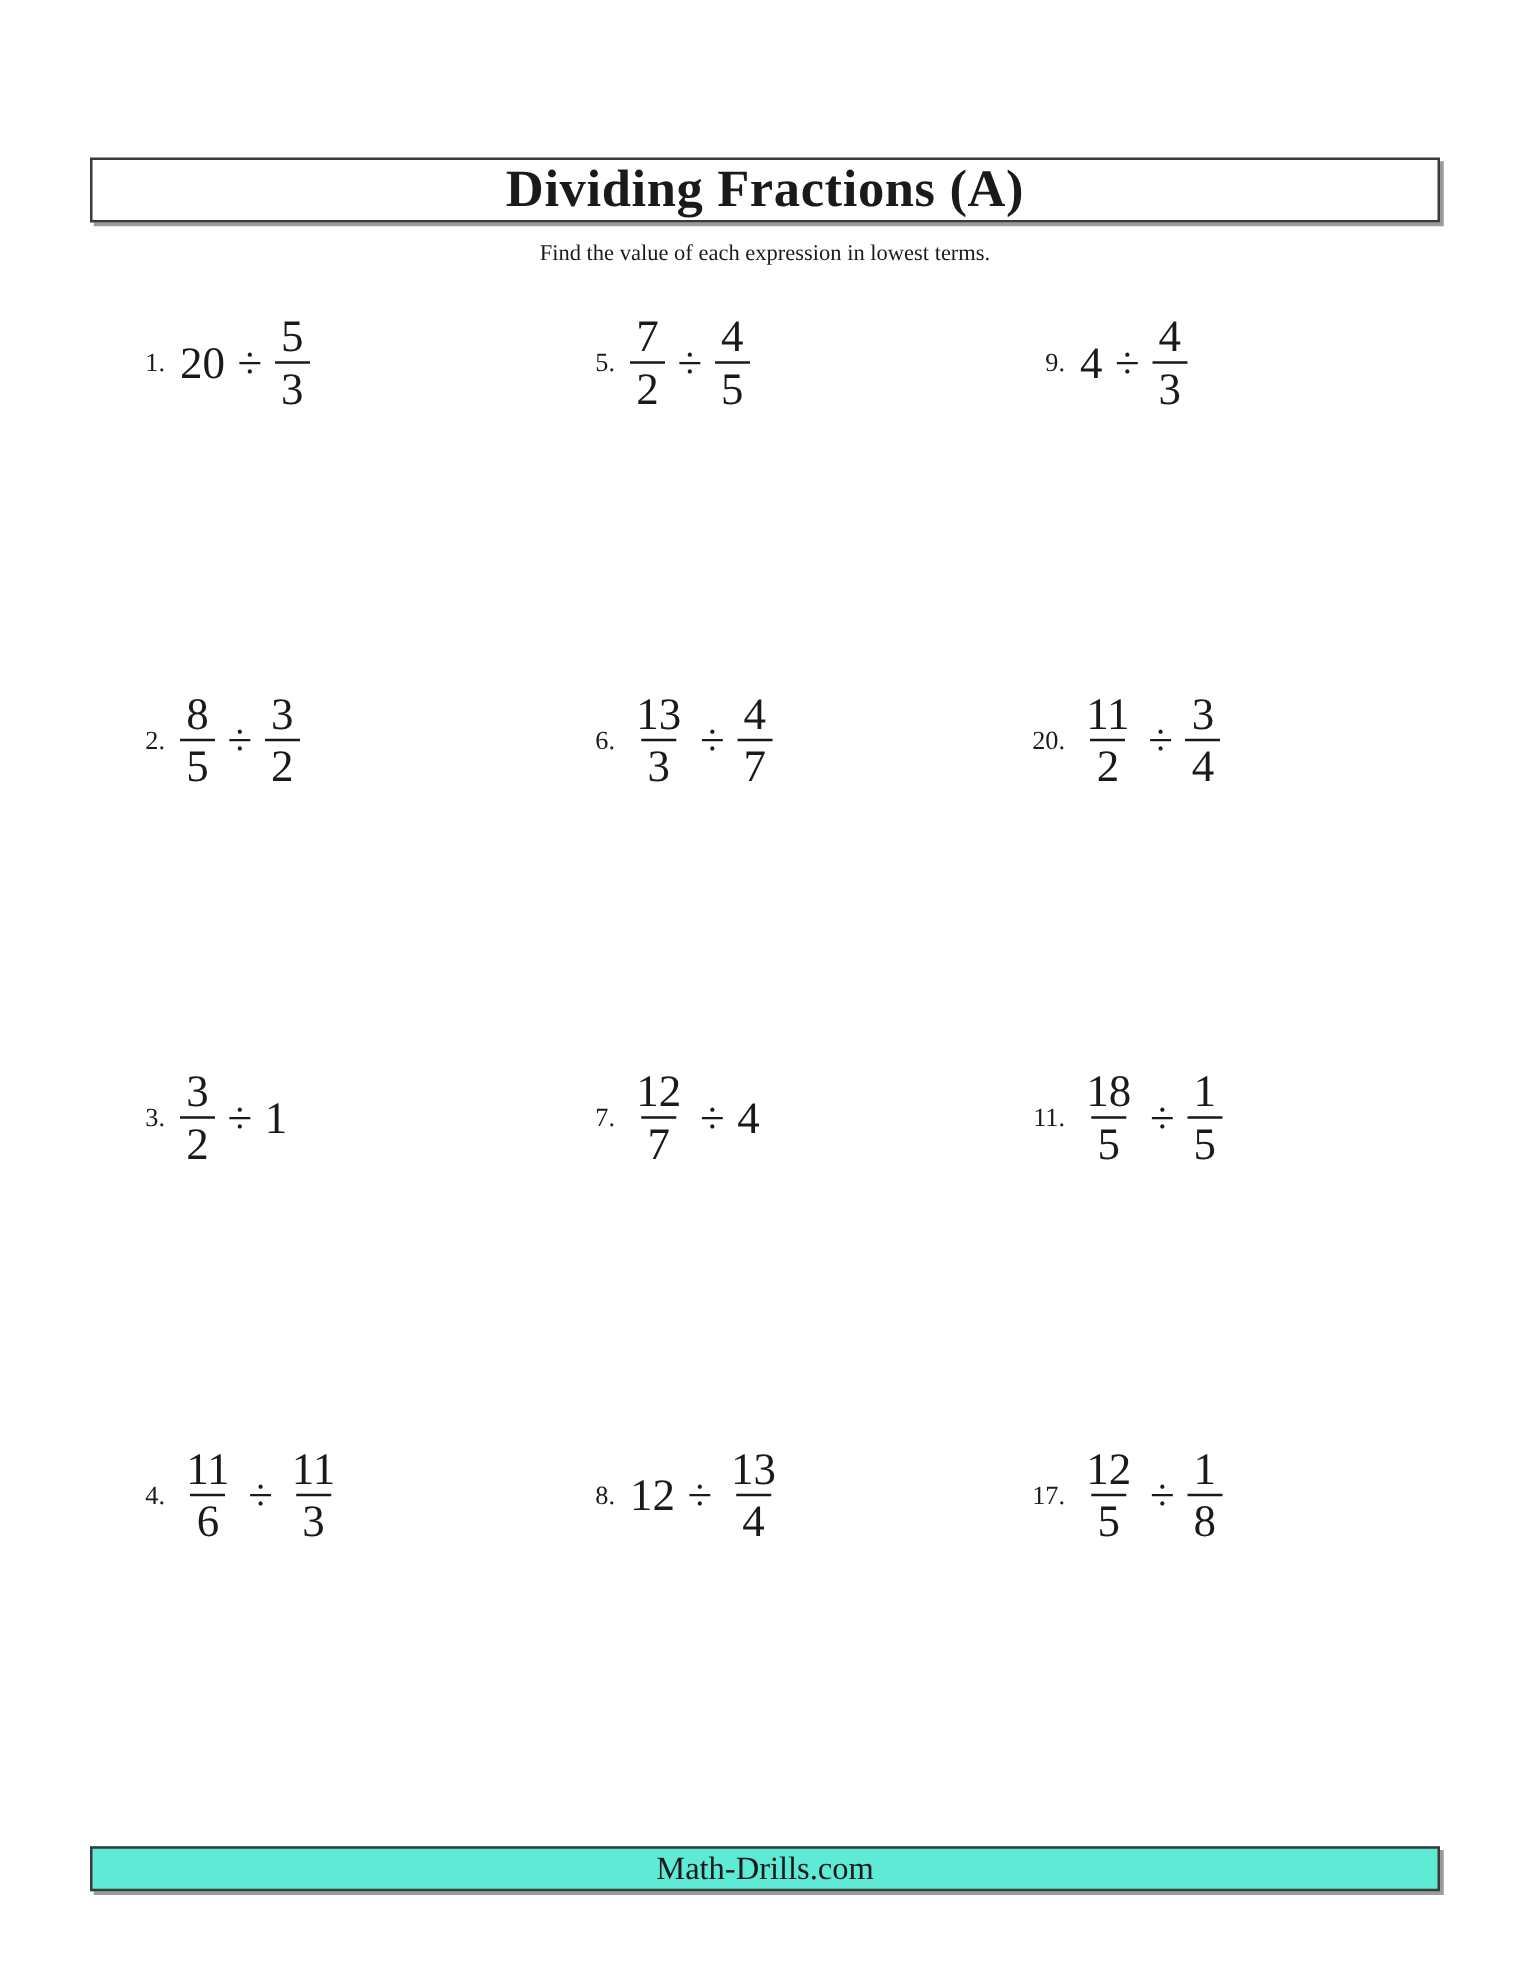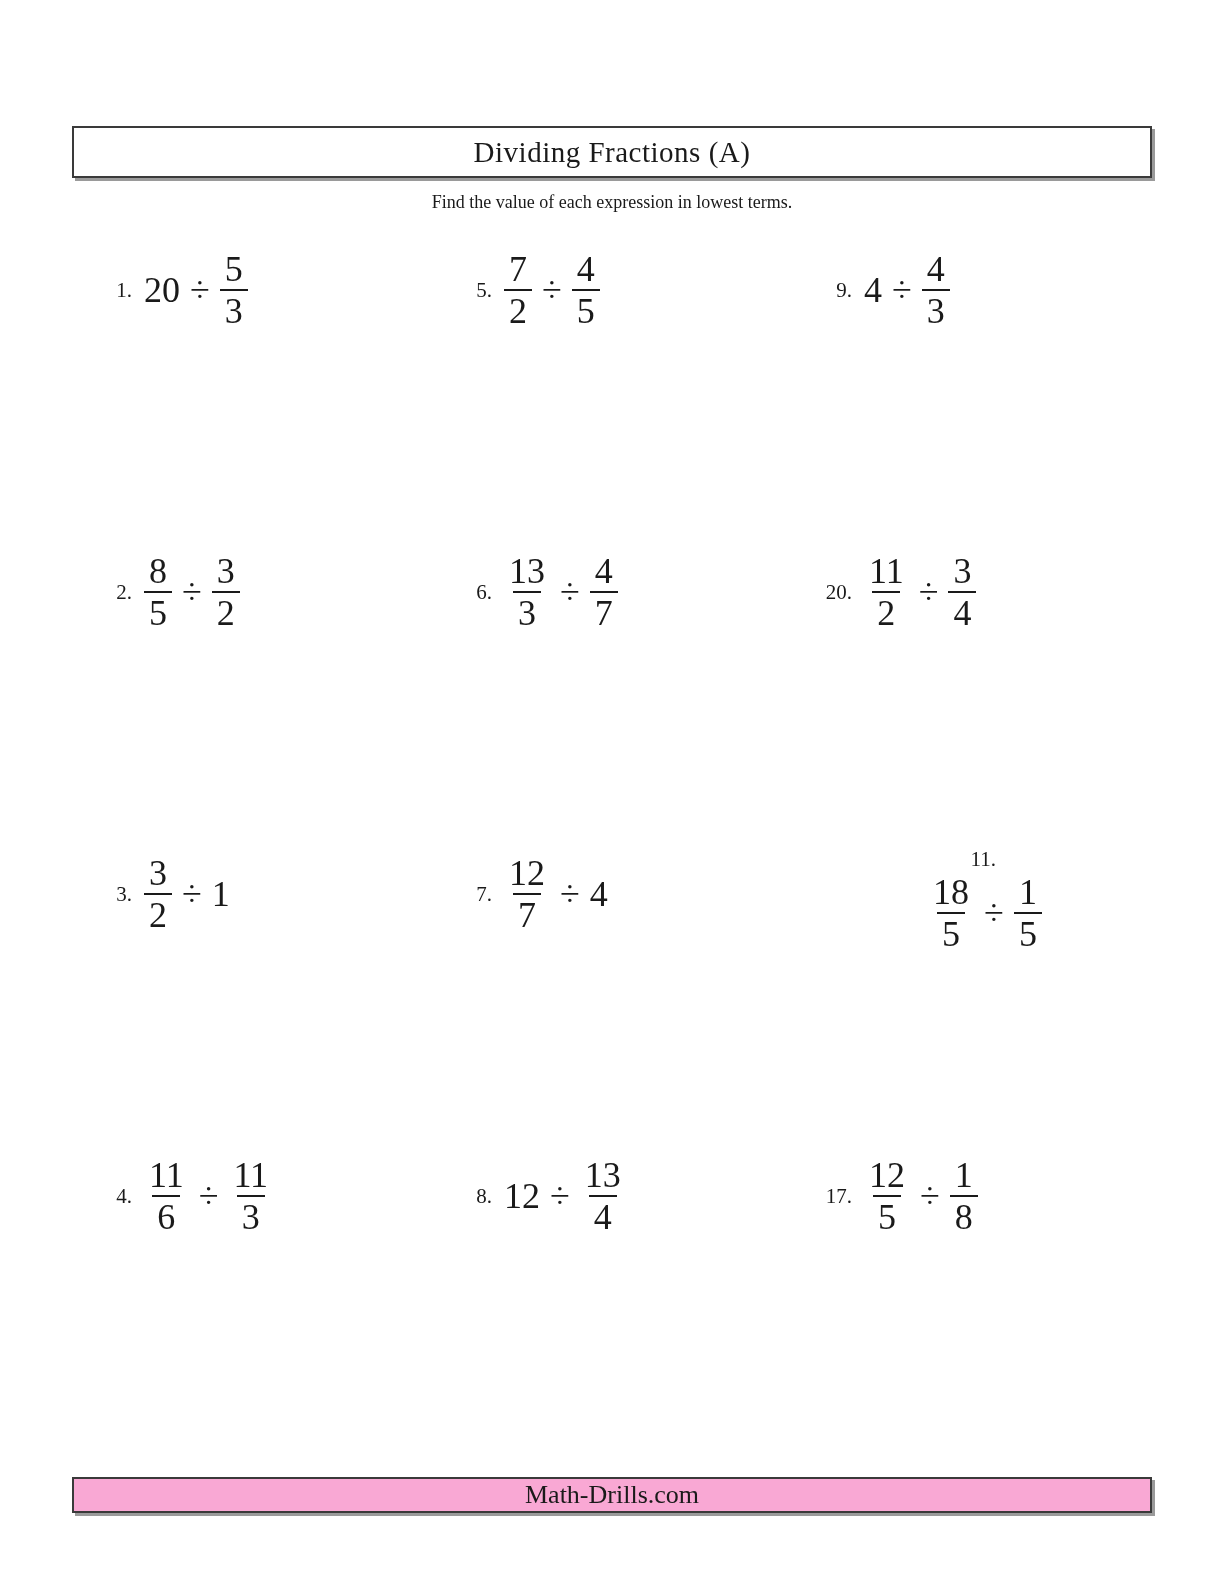--- a/index.html
+++ b/index.html
@@ -14,22 +14,23 @@
   .title-box {
     position: absolute;
     left: 72px; top: 126px;
     width: 1080px; height: 52px;
     border: 2px solid #3a3a3a;
     box-shadow: 3px 3px 0 #9a9a9a;
     display: flex; align-items: center; justify-content: center;
     background: #ffffff;
   }
   .title-text {
-    font-size: 29px;
+    font-size: 42px;
     letter-spacing: 0.5px;
+    font-weight: bold;
   }
   .instruction {
     position: absolute;
     left: 72px; top: 192px;
     width: 1080px;
     text-align: center;
     font-size: 18px;
   }
   .problems {
     position: absolute;
@@ -75,21 +76,21 @@
     text-align: center;
   }
   .fden { border-top: 2.5px solid #1a1a1a; }
   .footer-box {
     position: absolute;
     left: 72px; top: 1477px;
     width: 1080px; height: 36px;
     border: 2px solid #3a3a3a;
     box-shadow: 3px 3px 0 #9a9a9a;
     display: flex; align-items: center; justify-content: center;
-    background: #f9a8d4;
+    background: #5eead4;
   }
   .footer-text { font-size: 26px; }
 </style>
 </head>
 <body>
 
 <div class="title-box">
   <span class="title-text">Dividing Fractions (A)</span>
 </div>
 
@@ -214,21 +215,21 @@
           <span class="fnum">11</span>
           <span class="fden">2</span>
         </span>
         <span class="op">÷</span>
         <span class="frac">
           <span class="fnum">3</span>
           <span class="fden">4</span>
         </span>
       </span>
     </div>
-    <div class="problem" style="grid-area: 3 / 3; flex-direction: column;">
+    <div class="problem" style="grid-area: 3 / 3;">
       <span class="p-num">11.</span>
       <span class="expr">
         <span class="frac">
           <span class="fnum">18</span>
           <span class="fden">5</span>
         </span>
         <span class="op">÷</span>
         <span class="frac">
           <span class="fnum">1</span>
           <span class="fden">5</span>

